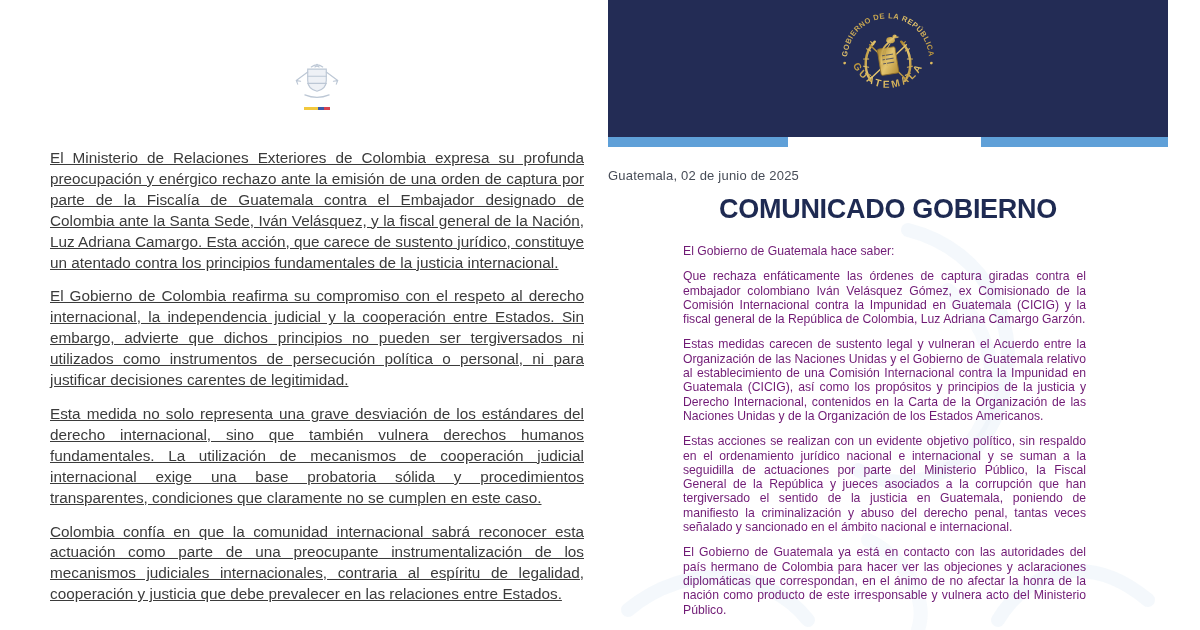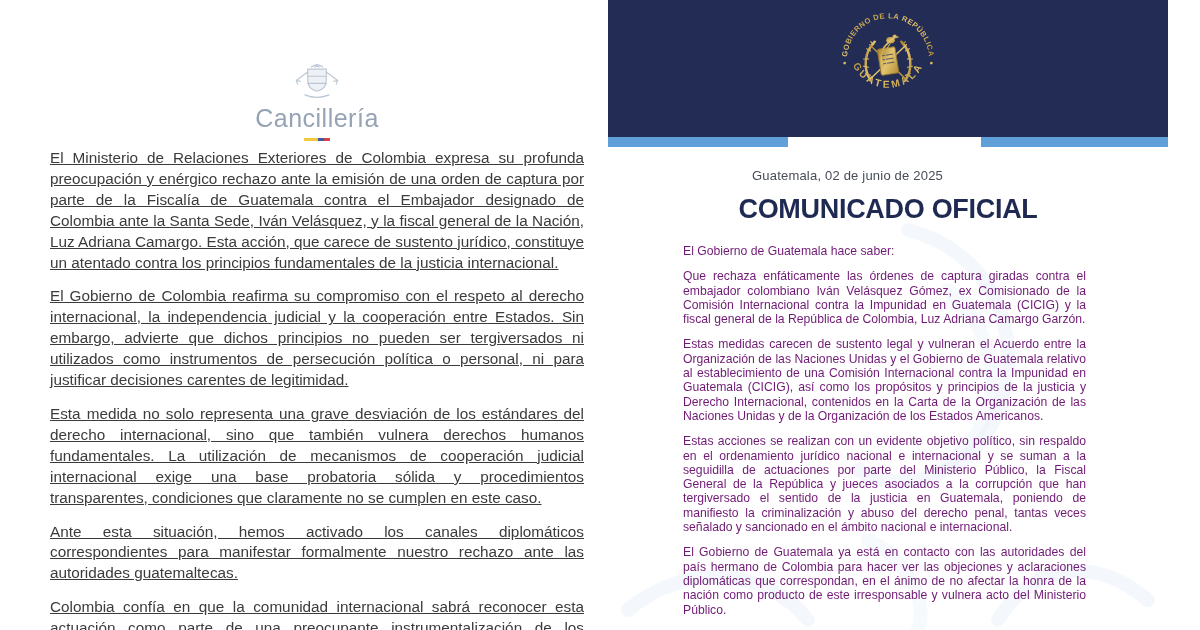--- a/index.html
+++ b/index.html
@@ -29,21 +29,21 @@
 
   
   .right-page { position:absolute; left:608px; top:0; width:560px; height:630px; background:#ffffff; }
   .gt-header { position:absolute; left:0; top:0; width:560px; height:137px; background:#232c55; z-index:2; }
   .gt-seal { position:absolute; left:50%; top:6px; transform:translateX(-50%); }
   .gt-stripe { position:absolute; top:137px; height:10px; background:#5fa0d8; z-index:2; }
   .gt-stripe.left-seg  { left:0;    width:180px; }
   .gt-stripe.right-seg { left:373px; width:187px; }
   .gt-content { position:relative; z-index:1; padding-top:147px; }
   .gt-date {
-    margin-top:21px; padding-right:81px; text-align:center;
+    margin-top:21px; padding-right:81px; text-align:left;
     font-size:13px; color:#474c57; letter-spacing:0.2px;
   }
   .gt-title {
     margin-top:11px; text-align:center; font-size:27px; font-weight:800;
     color:#1e2a52; letter-spacing:-0.3px;
   }
   .gt-body {
     margin:19px 0 0 75px; width:403px;
     font-size:12.2px; line-height:14.3px; color:#701a75; text-align:justify;
   }
@@ -62,33 +62,31 @@
         <path d="M42,7 Q45,4.5 48,7"></path>
         <circle cx="45" cy="3.5" r="1.2" fill="#bcc7d5" stroke="none"></circle>
         <path d="M32,10 H58 V26 Q58,38 45,41 Q32,38 32,26 Z" fill="#eef1f6"></path>
         <line x1="32" y1="20" x2="58" y2="20"></line>
         <line x1="32" y1="30" x2="58" y2="30"></line>
         <path d="M32,14 L16,26 M16,26 l6,1 M16,26 l2,5"></path>
         <path d="M58,14 L74,26 M74,26 l-6,1 M74,26 l-2,5"></path>
         <path d="M28,46 Q45,53 62,46"></path>
       </g>
     </svg>
-    <div class="col-brand">Cancillería</div>
     <div class="col-flagbar">
       <span class="fy" style="background:#f2c83d"></span>
       <span class="fb" style="background:#3c5ca8"></span>
       <span class="fr" style="background:#d6414e"></span>
     </div>
   </div>
 
   <div class="left-body">
     <p>El Ministerio de Relaciones Exteriores de Colombia expresa su profunda preocupación y enérgico rechazo ante la emisión de una orden de captura por parte de la Fiscalía de Guatemala contra el Embajador designado de Colombia ante la Santa Sede, Iván Velásquez, y la fiscal general de la Nación, Luz Adriana Camargo. Esta acción, que carece de sustento jurídico, constituye un atentado contra los principios fundamentales de la justicia internacional.</p>
     <p>El Gobierno de Colombia reafirma su compromiso con el respeto al derecho internacional, la independencia judicial y la cooperación entre Estados. Sin embargo, advierte que dichos principios no pueden ser tergiversados ni utilizados como instrumentos de persecución política o personal, ni para justificar decisiones carentes de legitimidad.</p>
     <p>Esta medida no solo representa una grave desviación de los estándares del derecho internacional, sino que también vulnera derechos humanos fundamentales. La utilización de mecanismos de cooperación judicial internacional exige una base probatoria sólida y procedimientos transparentes, condiciones que claramente no se cumplen en este caso.</p>
-    <p>Ante esta situación, hemos activado los canales diplomáticos correspondientes para manifestar formalmente nuestro rechazo ante las autoridades guatemaltecas.</p>
     <p>Colombia confía en que la comunidad internacional sabrá reconocer esta actuación como parte de una preocupante instrumentalización de los mecanismos judiciales internacionales, contraria al espíritu de legalidad, cooperación y justicia que debe prevalecer en las relaciones entre Estados.</p>
   </div>
 </div>
 
 <div class="right-page">
 
   <svg class="gt-watermark" viewBox="0 0 560 490">
     <g fill="none" stroke="#cfe2f2" stroke-width="14" opacity="0.45" stroke-linecap="round">
       <path d="M300,90 C380,110 420,190 390,270 C370,330 300,360 250,330" opacity="0.5"></path>
       <path d="M340,150 C400,200 400,290 330,330" opacity="0.4"></path>
@@ -146,21 +144,21 @@
         <path d="M50,36.5 C44,41 41.5,49 44.5,57" stroke="url(#gold)" stroke-width="1.7" fill="none" stroke-linecap="round"></path>
         <path d="M52,37 C47,43 46,51 49,58" stroke="url(#gold)" stroke-width="1" fill="none" stroke-linecap="round"></path>
       </g>
     </svg>
   </div>
   <div class="gt-stripe left-seg"></div>
   <div class="gt-stripe right-seg"></div>
 
   <div class="gt-content">
     <div class="gt-date">Guatemala, 02 de junio de 2025</div>
-    <div class="gt-title">COMUNICADO OFICIAL</div>
+    <div class="gt-title">COMUNICADO GOBIERNO</div>
     <div class="gt-body">
       <p>El Gobierno de Guatemala hace saber:</p>
       <p>Que rechaza enfáticamente  las órdenes de captura giradas contra el embajador colombiano Iván Velásquez Gómez, ex Comisionado de la Comisión Internacional contra la Impunidad en Guatemala (CICIG) y la fiscal general de la República de Colombia, Luz Adriana Camargo Garzón.</p>
       <p>Estas medidas carecen de sustento legal y vulneran  el Acuerdo entre la Organización de las Naciones Unidas y el Gobierno de Guatemala relativo al establecimiento de una Comisión Internacional contra la Impunidad en Guatemala (CICIG), así como los propósitos y principios de la justicia y Derecho Internacional, contenidos en la Carta de la Organización de las Naciones Unidas y de la Organización de los Estados Americanos.</p>
       <p>Estas acciones se realizan con un evidente objetivo político, sin respaldo en el ordenamiento jurídico nacional e internacional y se suman a la seguidilla de actuaciones por parte del Ministerio Público, la Fiscal General de la República y jueces asociados a la corrupción que han tergiversado el sentido de la justicia en Guatemala, poniendo de manifiesto la criminalización y abuso del derecho penal, tantas veces señalado y sancionado en el ámbito nacional e internacional.</p>
       <p>El Gobierno de Guatemala ya está en contacto con las autoridades del país hermano de Colombia para hacer ver las objeciones y aclaraciones diplomáticas que correspondan, en el ánimo de no afectar la honra de la nación como producto de este irresponsable y vulnera acto del Ministerio Público.</p>
     </div>
   </div>
 </div>
 

